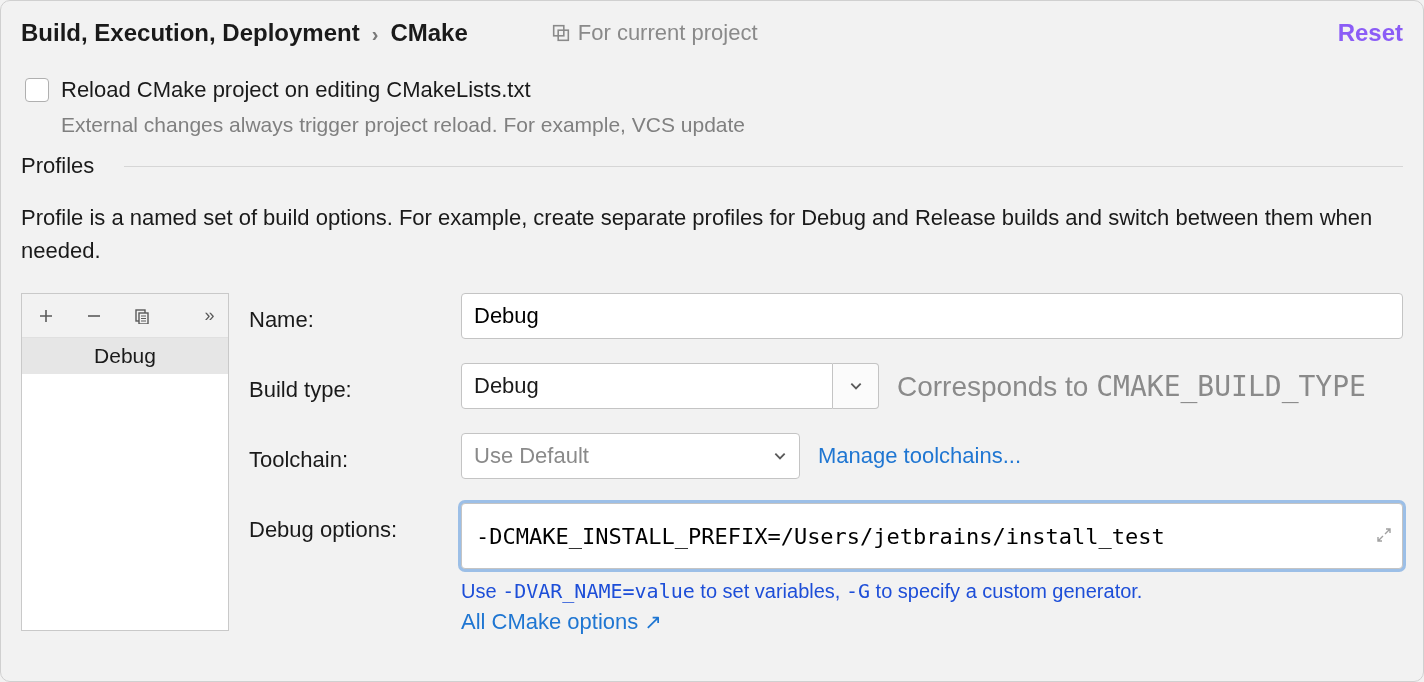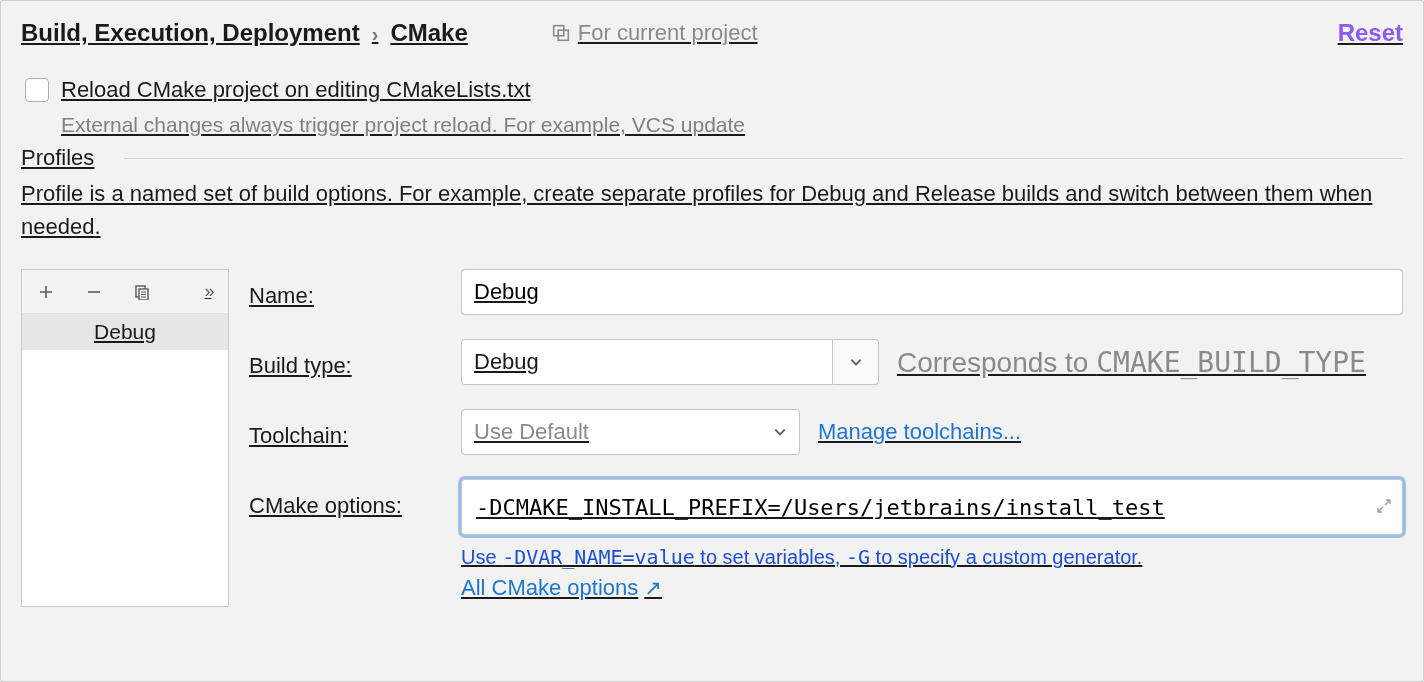--- a/index.html
+++ b/index.html
@@ -6,45 +6,44 @@
   html, body {
     margin: 0; padding: 0;
     width: 1424px; height: 682px;
     font-family: -apple-system, "Helvetica Neue", Arial, sans-serif;
     font-size: 21px;
     background: #f2f2f2;
     color: #1a1a1a;
   }
   .panel {
     border: 1px solid #d0d0d0;
-    border-radius: 2px;
+    border-radius: 10px;
     padding: 18px 20px 20px 20px;
     width: 1424px; height: 682px;
     background: #f2f2f2;
     position: relative;
-    text-decoration: underline;
   }
   .header-row {
     display: flex;
     align-items: center;
     gap: 14px;
     margin-bottom: 30px;
   }
   .breadcrumb { display: flex; align-items: baseline; gap: 12px; font-weight: 700; font-size: 24px; }
   .breadcrumb .sep { color: #7a7a7a; font-weight: 600; font-size: 20px; }
   .scope { display: flex; align-items: center; gap: 8px; color: #8a8a8a; font-size: 22px; margin-left: 70px; }
   .scope svg { width: 18px; height: 18px; stroke: #8a8a8a; fill: none; }
   .reset-link { margin-left: auto; color: #8b5cf6; font-weight: 700; font-size: 24px; cursor: pointer; }
 
   .checkbox-row { display:flex; align-items:center; gap:12px; margin-bottom:6px; margin-left:4px;}
   .checkbox { width:24px; height:24px; border:1px solid #b0b0b0; border-radius:4px; background:#fff; }
   .checkbox-label { font-size: 22px; }
-  .hint { color:#808080; margin: 10px 0 8px 40px; font-size: 21px; }
-
-  .section-title-row { display:flex; align-items:center; gap:30px; margin-bottom:6px;}
+  .hint { color:#808080; margin: 10px 0 16px 40px; font-size: 21px; }
+
+  .section-title-row { display:flex; align-items:center; gap:30px; margin-bottom:22px;}
   .section-title { font-size: 22px; }
   .section-hr { flex:1; height:1px; background:#d6d6d6; }
 
   .section-desc { font-size: 22px; line-height: 1.5; margin-bottom: 26px; }
 
   .body-row { display:flex; gap:20px; align-items:flex-start; }
   .profiles-list {
     width: 208px;
     border:1px solid #c9c9c9;
     background:#fff;
@@ -85,21 +84,21 @@
   .side-hint { color:#8a8a8a; font-size:28px; }
   .mono { font-family: ui-monospace, Menlo, Consolas, monospace; }
   .link { color:#1f76d2; cursor:pointer; font-size:22px; }
 
   .cmake-opts-wrap { display:flex; flex-direction:column; }
   .cmake-input-wrap {
     position:relative;
     border:1px solid #c4c4c4; border-radius:4px;
     box-shadow: 0 0 0 3px rgba(70,140,220,0.5);
     background:#fff;
-    height:56px; display:flex; align-items:center;
+    height:66px; display:flex; align-items:center;
     padding: 0 40px 0 12px;
   }
   .cmake-input {
     width:100%; border:none; outline:none;
     font-family: ui-monospace, Menlo, Consolas, monospace;
     font-size:22px;
   }
   .expand-icon { position:absolute; right:10px; top:50%; transform:translateY(-50%); color:#a8a8a8; cursor:pointer; }
 
   .below-hint { color:#1d4ed8; font-size:20px; margin-top:10px; }
@@ -208,21 +207,21 @@
             <span>Use Default</span>
             <svg class="chev" viewBox="0 0 12 12">
                 <path d="M2 4l4 4 4-4" fill="none" stroke="#5a5a5a" stroke-width="1.6"></path>
               </svg>
           </div>
           <span class="link">Manage toolchains...</span>
         </div>
       </div>
 
       <div class="field-row top-align">
-        <div class="field-label" style="padding-top:14px">CMake options:</div>
+        <div class="field-label" style="padding-top:14px">Debug options:</div>
         <div class="cmake-opts-wrap">
           <div class="cmake-input-wrap">
             <input class="cmake-input" value="-DCMAKE_INSTALL_PREFIX=/Users/jetbrains/install_test" style="">
             <span class="expand-icon">
               <svg width="16" height="16" viewBox="0 0 16 16" fill="none">
                 <path d="M10 2h4v4M6 14H2v-4M14 2l-5 5M2 14l5-5" stroke="#a0a0a0" stroke-width="1.4"></path>
               </svg>
             </span>
           </div>
           <div class="below-hint">

